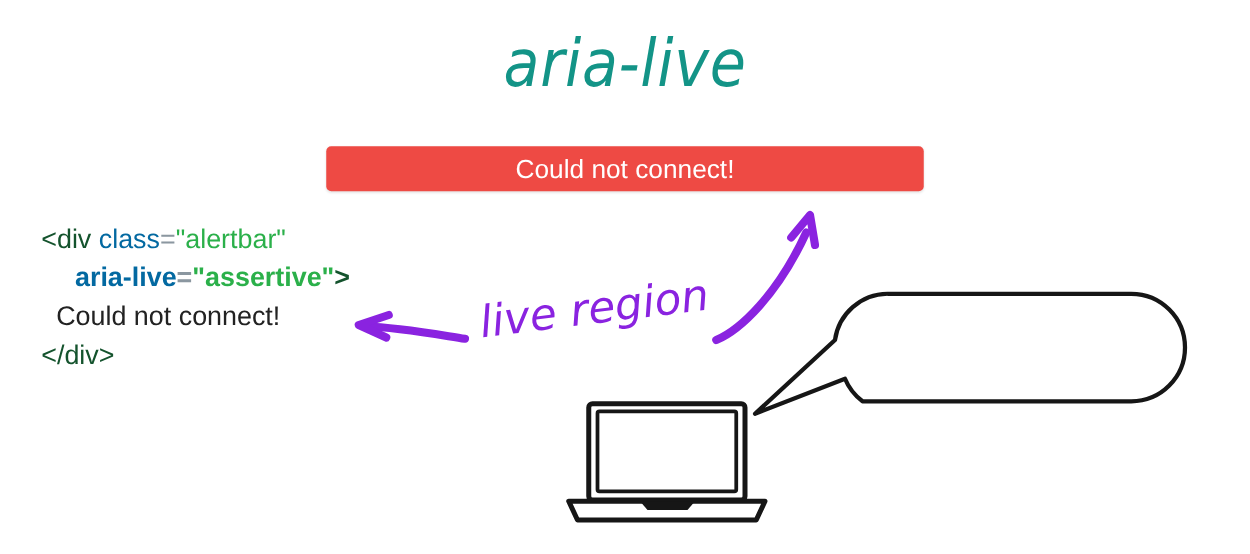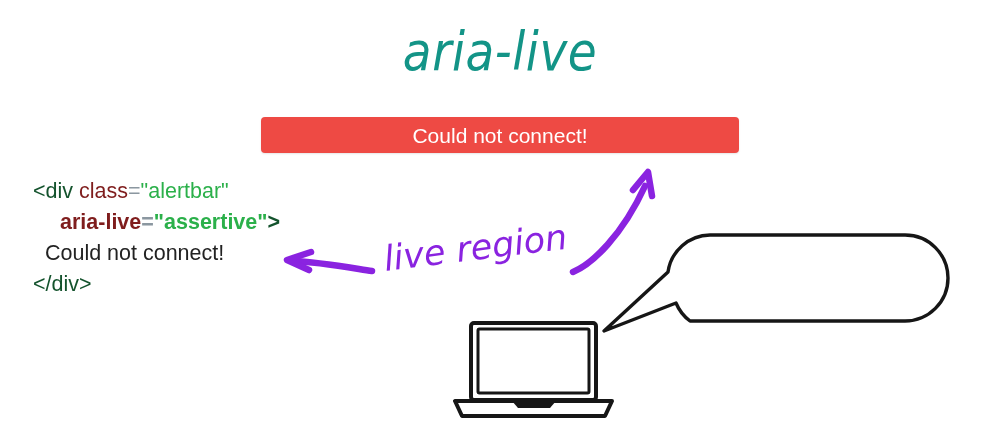--- a/index.html
+++ b/index.html
@@ -70,21 +70,21 @@
     position: absolute;
     left: 33px;
     top: 176px;
     font-family: "Liberation Sans", sans-serif;
     font-size: 21.5px;
     line-height: 31px;
     white-space: pre;
   }
   .code-line { display: block; white-space: pre; }
   .tok-tag    { color: #14532d; }
-  .tok-attr   { color: #7f1d1d; text-align: right; }
+  .tok-attr   { color: #0369a1; text-align: right; }
   .tok-eq     { color: #8b97a0; }
   .tok-val    { color: #2bb04a; }
   .tok-text   { color: #222222; }
   .bold       { font-weight: bold; }
 
   
   #live-region-label {
     position: absolute;
     left: 384px;
     top: 239px;

